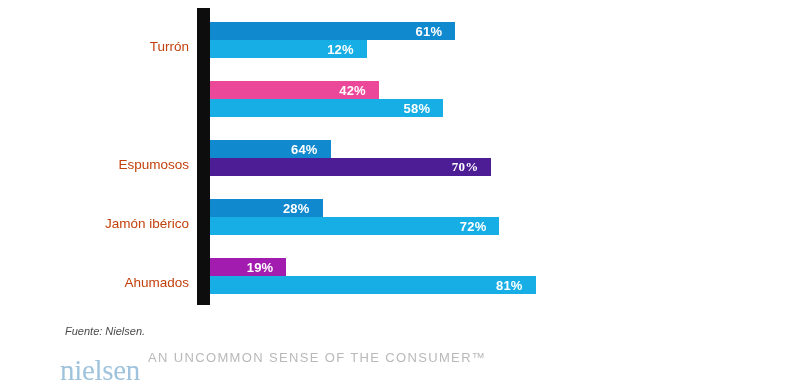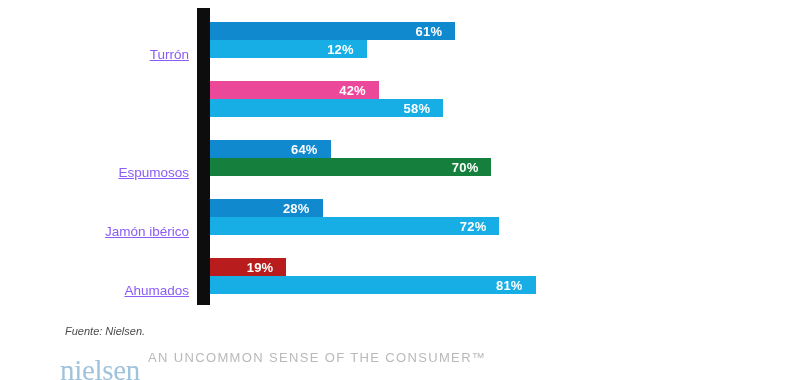--- a/index.html
+++ b/index.html
@@ -53,29 +53,28 @@
     position: absolute;
     left: 0;
     width: 800px;
     height: 36px;
     display: block;
   }
 
   .cat-label {
     position: absolute;
     left: 0;
-    top: 15px;
+    top: 7px;
     width: 189px;
     height: 36px;
     line-height: 36px;
     text-align: right;
     font-size: 13.5px;
-    color: #8b5cf6;
-    white-space: nowrap;
-    text-decoration: underline;
+    color: #c2410c;
+    white-space: nowrap;
   }
 
   .bar-track {
     position: absolute;
     left: 210px;
     top: 0;
     width: 402px;
     height: 36px;
     display: flex;
     flex-direction: column;
@@ -182,40 +181,40 @@
               <span class="seg-value">58%</span>
             </div>
           </div>
         </div>
         <div class="bar-row" style="top: 140px;">
           <div class="cat-label">Espumosos</div>
           <div class="bar-track">
             <div class="seg seg-left" style="width: 30%; background: rgb(16, 137, 206);">
               <span class="seg-value">64%</span>
             </div>
-            <div class="seg seg-right" style="width: 70%; background: #15803d;">
+            <div class="seg seg-right" style="width: 70%; background: #4c1d95; font-family: Liberation Serif, serif;">
               <span class="seg-value">70%</span>
             </div>
           </div>
         </div>
         <div class="bar-row" style="top: 199px;">
           <div class="cat-label">Jamón ibérico</div>
           <div class="bar-track">
             <div class="seg seg-left" style="width: 28%; background: rgb(16, 137, 206);">
               <span class="seg-value">28%</span>
             </div>
             <div class="seg seg-right" style="width: 72%; background: rgb(22, 174, 229);">
               <span class="seg-value">72%</span>
             </div>
           </div>
         </div>
         <div class="bar-row" style="top: 258px;">
           <div class="cat-label">Ahumados</div>
           <div class="bar-track">
-            <div class="seg seg-left" style="width: 19%; background: #b91c1c;">
+            <div class="seg seg-left" style="width: 19%; background: #a21caf;">
               <span class="seg-value">19%</span>
             </div>
             <div class="seg seg-right" style="width: 81%; background: rgb(22, 174, 229);">
               <span class="seg-value">81%</span>
             </div>
           </div>
         </div>
       </div>
   </div>
 

